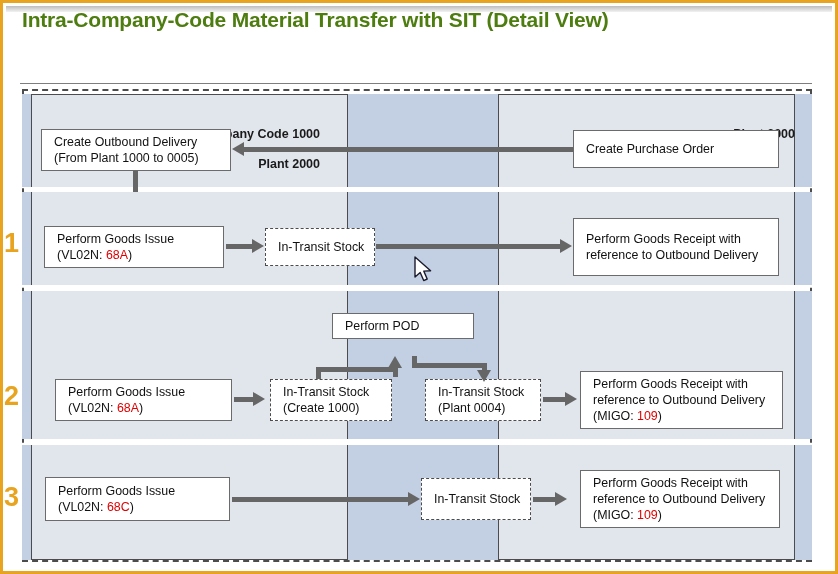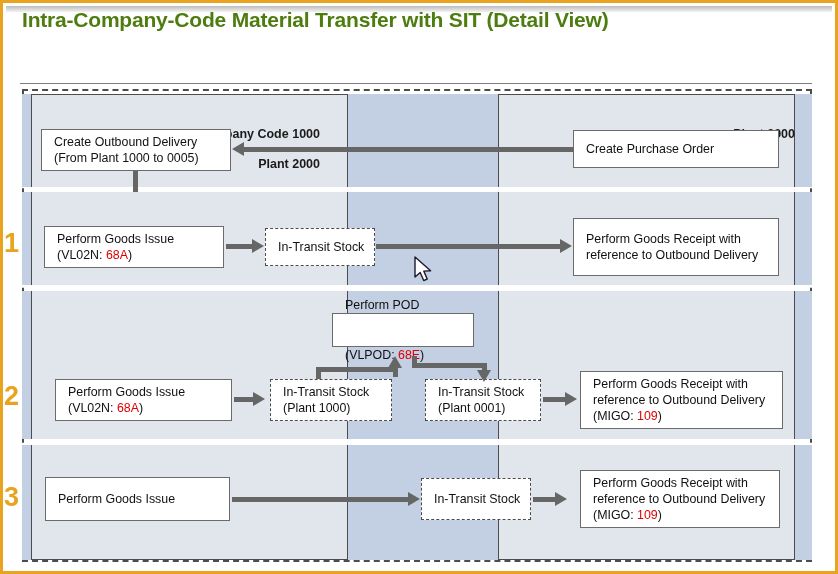--- a/index.html
+++ b/index.html
@@ -181,40 +181,37 @@
 </div>
 <div class="arrow-h" style="left:226px;top:244px;width:27px;"></div>
 <div class="arrow-h" style="left:376px;top:244px;width:185px;"></div>
 
 <div class="band b2" style="top:291px;height:148px;">
   <div class="panel left"></div>
   <div class="panel right"></div>
 </div>
 <div class="rownum" style="top:381px;">2</div>
 
-<div class="node" style="left:332px;top:313px;width:142px;height:34px;gap:34px;">
+<div class="node" style="left:332px;top:313px;width:142px;height:26px;gap:34px;">
   <div class="ln">Perform POD</div>
-  <div class="ln">
-    <span>(VLPOD: </span><span class="code">68E</span><span>)</span>
-  </div>
 </div>
 
 <div class="node" style="left:55px;top:379px;width:177px;height:42px;">
   <div class="ln">Perform Goods Issue</div>
   <div class="ln">
     <span>(VL02N: </span><span class="code">68A</span><span>)</span>
   </div>
 </div>
 <div class="node dashed" style="left:270px;top:379px;width:122px;height:42px;">
   <div class="ln">In-Transit Stock</div>
-  <div class="ln">(Plant 1000)</div>
+  <div class="ln">(Create 1000)</div>
 </div>
 <div class="node dashed" style="left:425px;top:379px;width:116px;height:42px;">
   <div class="ln">In-Transit Stock</div>
-  <div class="ln">(Plant 0001)</div>
+  <div class="ln">(Plant 0004)</div>
 </div>
 <div class="node" style="left:580px;top:371px;width:203px;height:58px;">
   <div class="ln">Perform Goods Receipt with</div>
   <div class="ln">reference to Outbound Delivery</div>
   <div class="ln">
     <span>(MIGO: </span><span class="code">109</span><span>)</span>
   </div>
 </div>
 
 <div class="arrow-h" style="left:234px;top:397px;width:20px;"></div>
@@ -229,20 +226,23 @@
 <div class="arrow-v" style="left:482px;top:363px;height:8px;"></div>
 
 <div class="band b3" style="top:445px;height:115px;">
   <div class="panel left"></div>
   <div class="panel right"></div>
 </div>
 <div class="rownum" style="top:482px;">3</div>
 
 <div class="node" style="left:45px;top:477px;width:185px;height:44px;">
   <div class="ln">Perform Goods Issue</div>
+  <div class="ln">
+    <span>(VL02N: </span><span class="code">68C</span><span>)</span>
+  </div>
 </div>
 <div class="node dashed" style="left:421px;top:478px;width:110px;height:42px;">
   <div class="ln">In-Transit Stock</div>
 </div>
 <div class="node" style="left:580px;top:470px;width:200px;height:58px;">
   <div class="ln">Perform Goods Receipt with</div>
   <div class="ln">reference to Outbound Delivery</div>
   <div class="ln">
     <span>(MIGO: </span><span class="code">109</span><span>)</span>
   </div>

